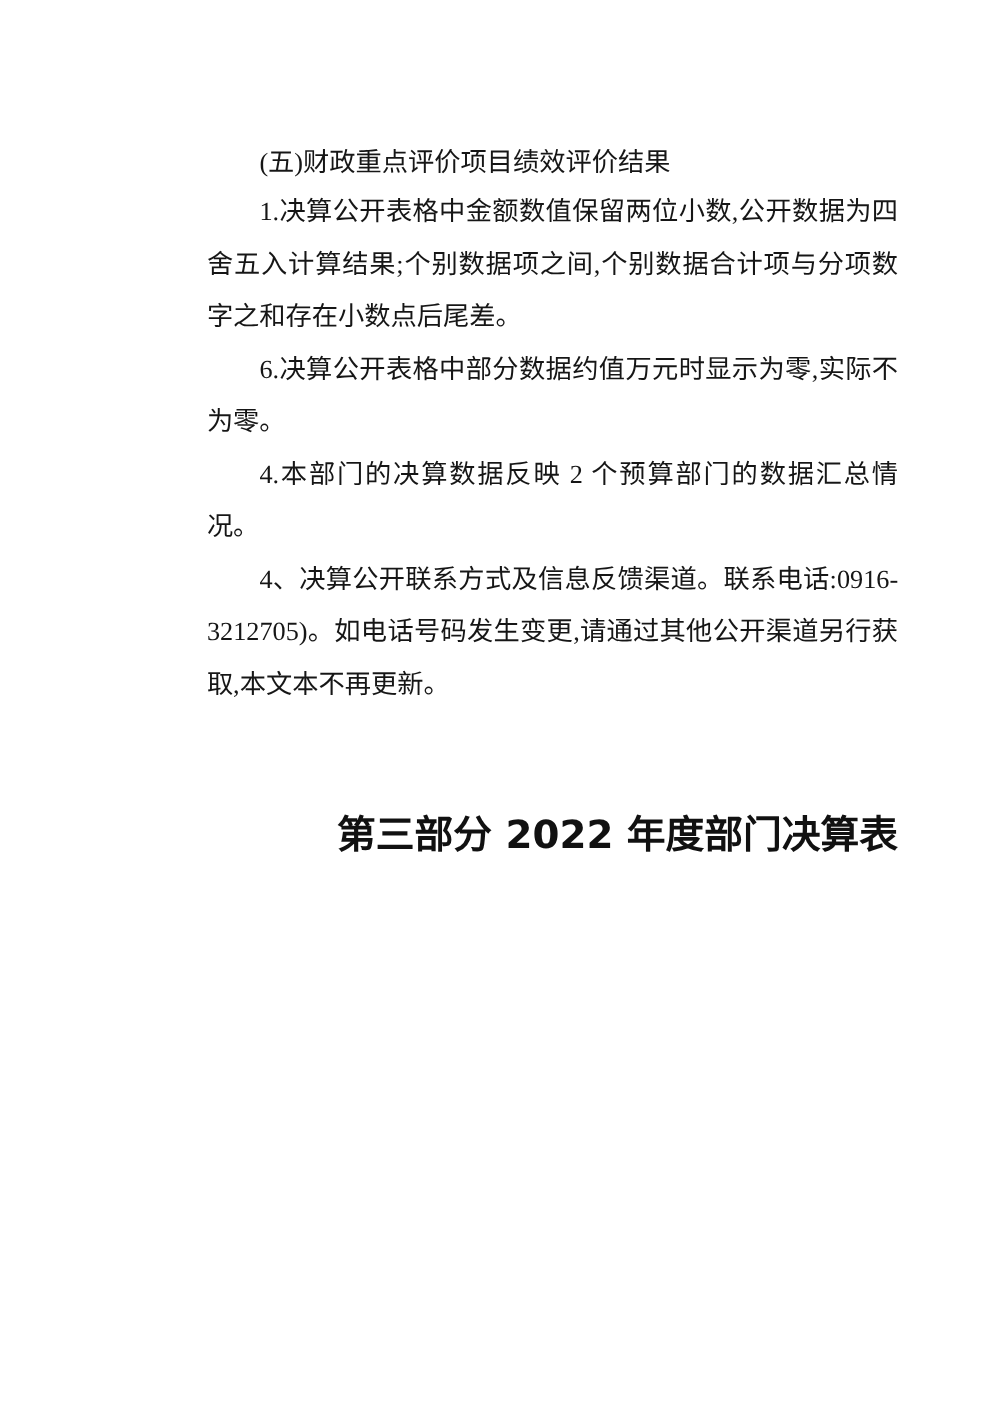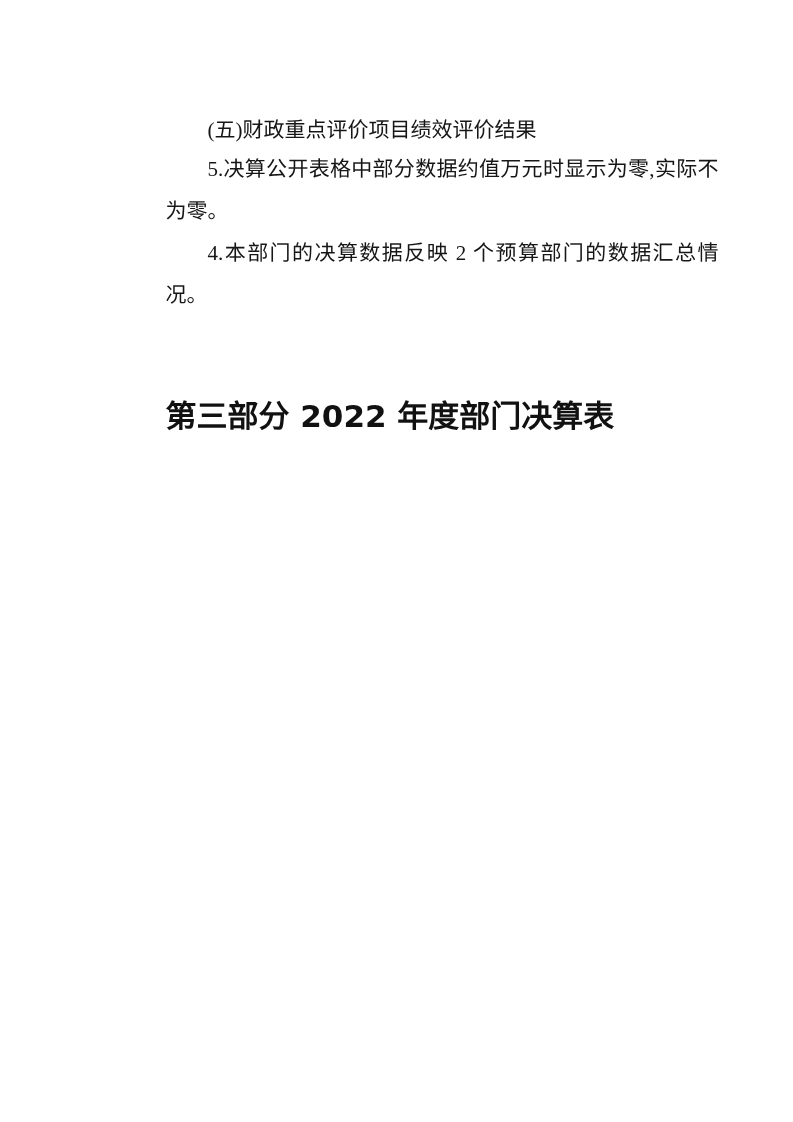--- a/index.html
+++ b/index.html
@@ -44,41 +44,43 @@
     text-indent: 2em;
     font-family: "DejaVu Sans", "Liberation Sans", sans-serif;
     font-weight: 700;
     font-size: 22px;
     letter-spacing: 0.5px;
   }
   .part-title {
     margin: 78px 0 0 0;
     padding: 0;
     text-indent: 0;
-    text-align: left;
+    text-align: right;
     line-height: 44px;
     font-family: "DejaVu Sans", "Liberation Sans", sans-serif;
     font-weight: 700;
     font-size: 31px;
     color: #111111;
     white-space: nowrap;
   }
 </style>
 </head>
 <body>
 
 <div class="page">
   <div class="doc-body">
 
     <p class="para kai">(五)财政重点评价项目绩效评价结果</p>
 
 
 
+    <p class="para">1.决算公开表格中金额数值保留两位小数,公开数据为四舍五入计算结果;个别数据项之间,个别数据合计项与分项数字之和存在小数点后尾差。</p>
 
-    <p class="para">5.决算公开表格中部分数据约值万元时显示为零,实际不为零。</p>
+    <p class="para">6.决算公开表格中部分数据约值万元时显示为零,实际不为零。</p>
 
     <p class="para">4.本部门的决算数据反映 2 个预算部门的数据汇总情况。</p>
 
+    <p class="para">4、决算公开联系方式及信息反馈渠道。联系电话:0916-3212705)。如电话号码发生变更,请通过其他公开渠道另行获取,本文本不再更新。</p>
 
     <p class="part-title">第三部分 2022 年度部门决算表</p>
 
   </div>
 </div>
 
 </body></html>

